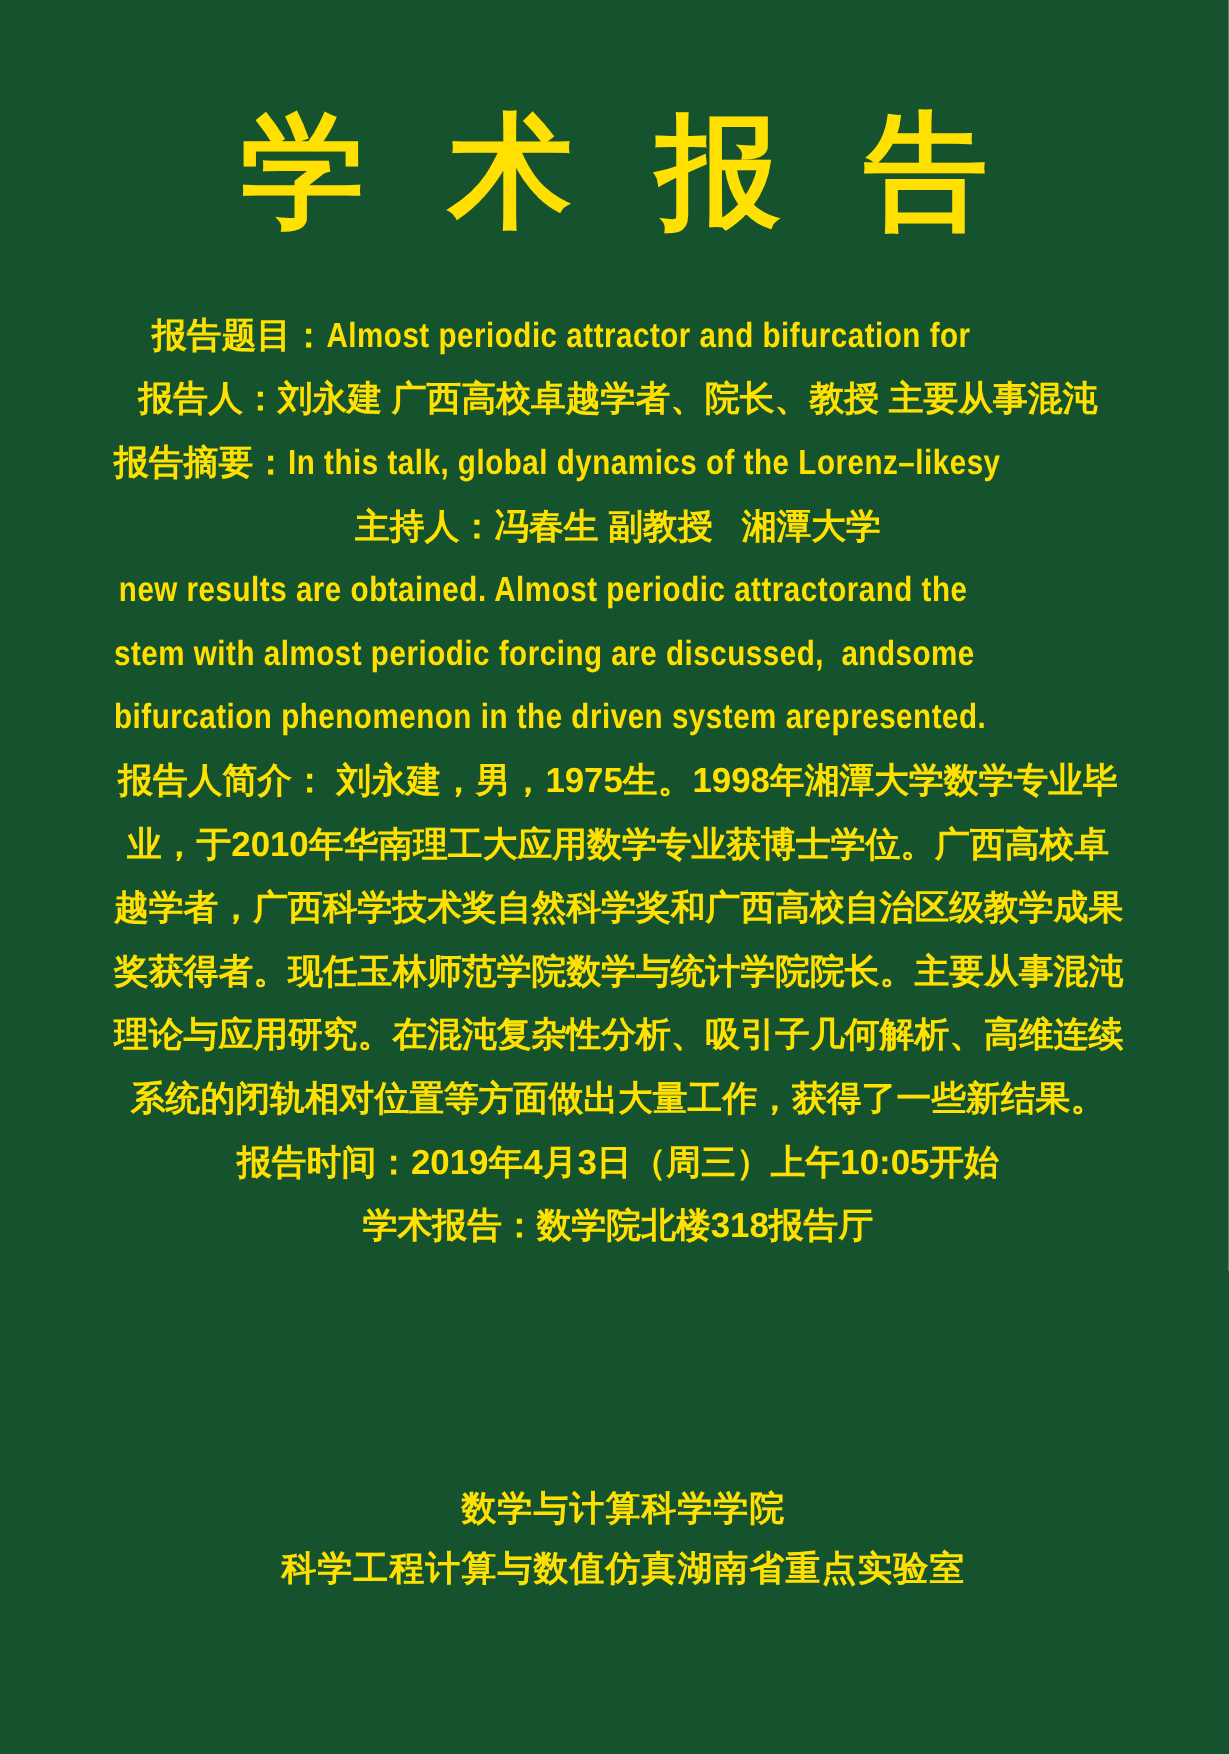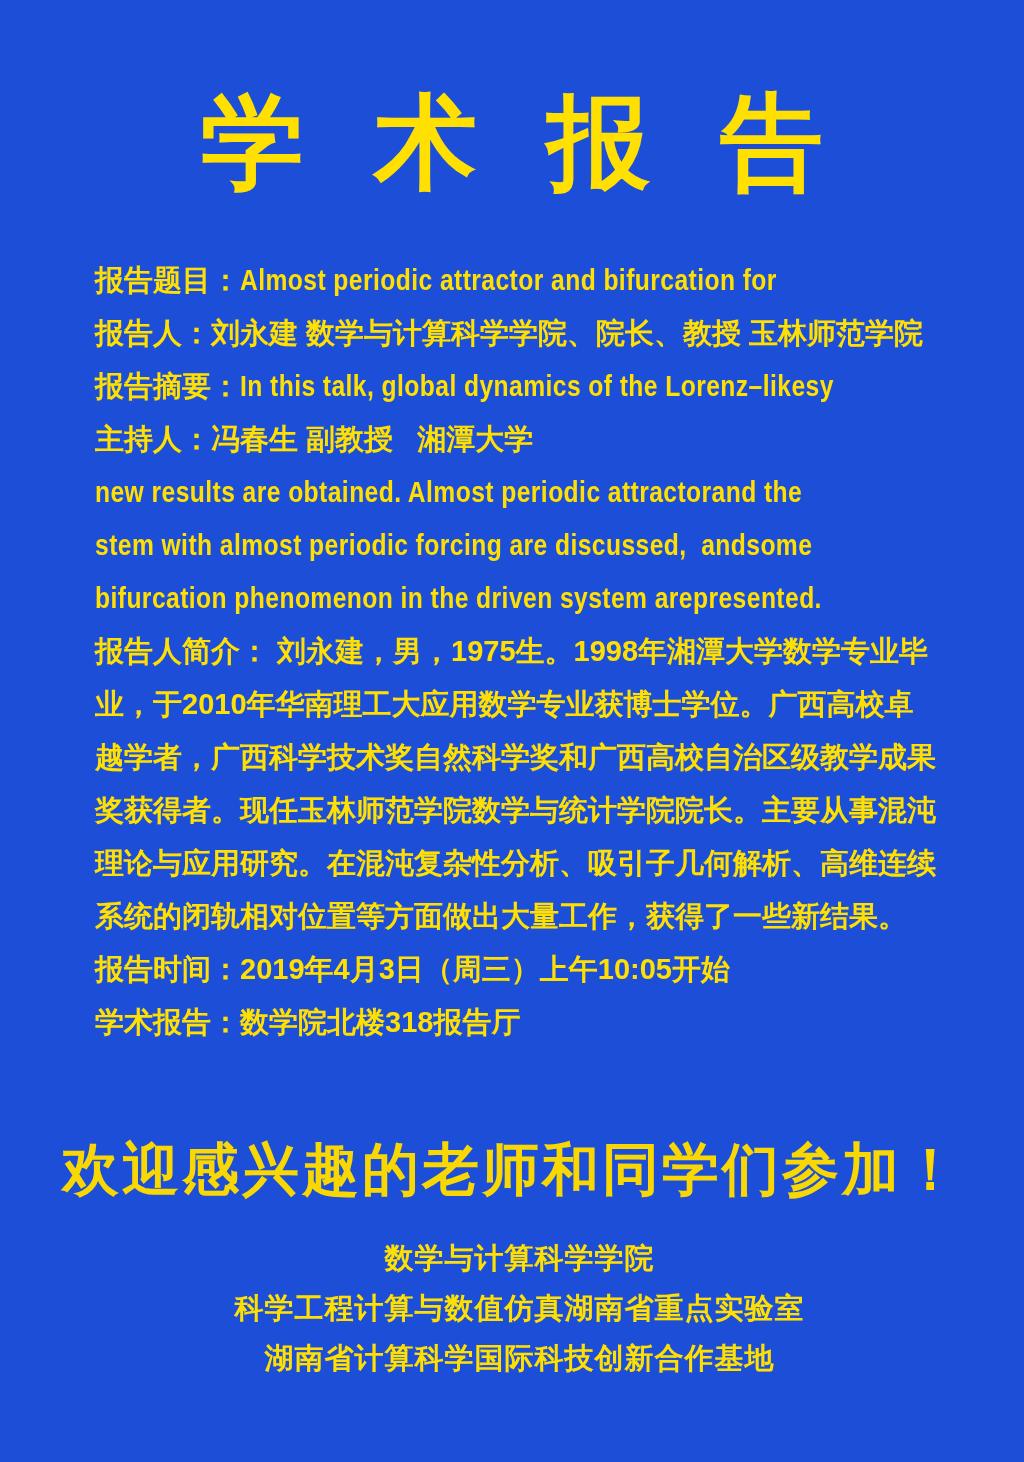--- a/index.html
+++ b/index.html
@@ -2,21 +2,21 @@
 <html><head>
 <meta charset="utf-8">
 <style>
   html, body { margin: 0; padding: 0; }
   body { width: 1024px; height: 1462px; overflow: hidden; }
 
   .poster {
     position: relative;
     width: 1024px;
     height: 1462px;
-    background: #1d4ed8;
+    background: #14532d;
     font-family: "Liberation Sans", "DejaVu Sans", sans-serif;
     font-weight: bold;
     color: #FFE000;
   }
 
   .poster-title {
     position: absolute;
     top: 80px;
     left: 0;
     width: 100%;
@@ -27,20 +27,21 @@
     text-indent: 0.68em;
     color: #FFE000;
     white-space: pre;
   }
 
   .body-block {
     position: absolute;
     left: 95px;
     top: 254px;
     width: 840px;
+    text-align: center;
   }
 
   .line {
     height: 53px;
     line-height: 53px;
     font-size: 29px;
     white-space: pre;
     color: #FFE000;
   }
 
@@ -94,21 +95,21 @@
 
 <div class="poster">
 
   <div class="poster-title">学术报告</div>
 
   <div class="body-block">
 
     <div class="line"><span class="lbl">报告题目：</span><span class="txt en">Almost periodic attractor and bifurcation for</span></div>
 
 
-    <div class="line"><span class="lbl">报告人：</span><span class="txt">刘永建 数学与计算科学学院、院长、教授 玉林师范学院</span></div>
+    <div class="line"><span class="lbl">报告人：</span><span class="txt">刘永建 广西高校卓越学者、院长、教授 主要从事混沌</span></div>
 
     <div class="line"><span class="lbl">报告摘要：</span><span class="txt en">In this talk, global dynamics of the Lorenz–likesy</span></div>
 
     <div class="line"><span class="lbl">主持人：</span><span class="txt">冯春生 副教授   湘潭大学</span></div>
 
     <div class="line"><span class="txt en">new results are obtained. Almost periodic attractorand the</span></div>
 
     <div class="line"><span class="txt en">stem with almost periodic forcing are discussed,  andsome</span></div>
 
     <div class="line"><span class="txt en">bifurcation phenomenon in the driven system arepresented.</span></div>
@@ -124,21 +125,19 @@
     <div class="line"><span class="txt">理论与应用研究。在混沌复杂性分析、吸引子几何解析、高维连续</span></div>
 
     <div class="line"><span class="txt">系统的闭轨相对位置等方面做出大量工作，获得了一些新结果。</span></div>
 
     <div class="line"><span class="lbl">报告时间：</span><span class="txt">2019年4月3日（周三）上午10:05开始</span></div>
 
     <div class="line"><span class="lbl">学术报告：</span><span class="txt">数学院北楼318报告厅</span></div>
 
   </div>
 
-  <div class="welcome">欢迎感兴趣的老师和同学们参加！</div>
 
   <div class="footer-block">
     <div class="footer-line">数学与计算科学学院</div>
     <div class="footer-line">科学工程计算与数值仿真湖南省重点实验室</div>
-    <div class="footer-line">湖南省计算科学国际科技创新合作基地</div>
   </div>
 
 </div>
 
 </body></html>

